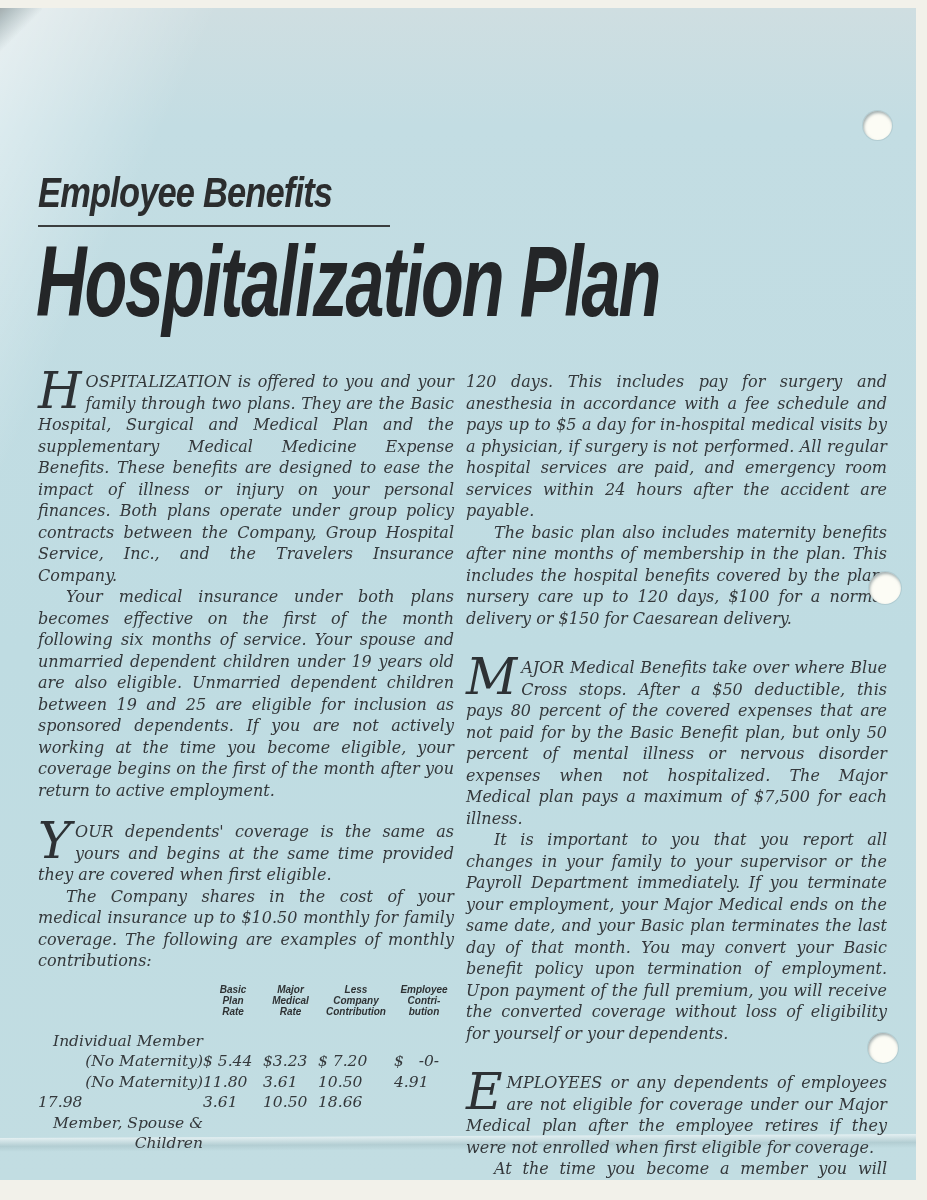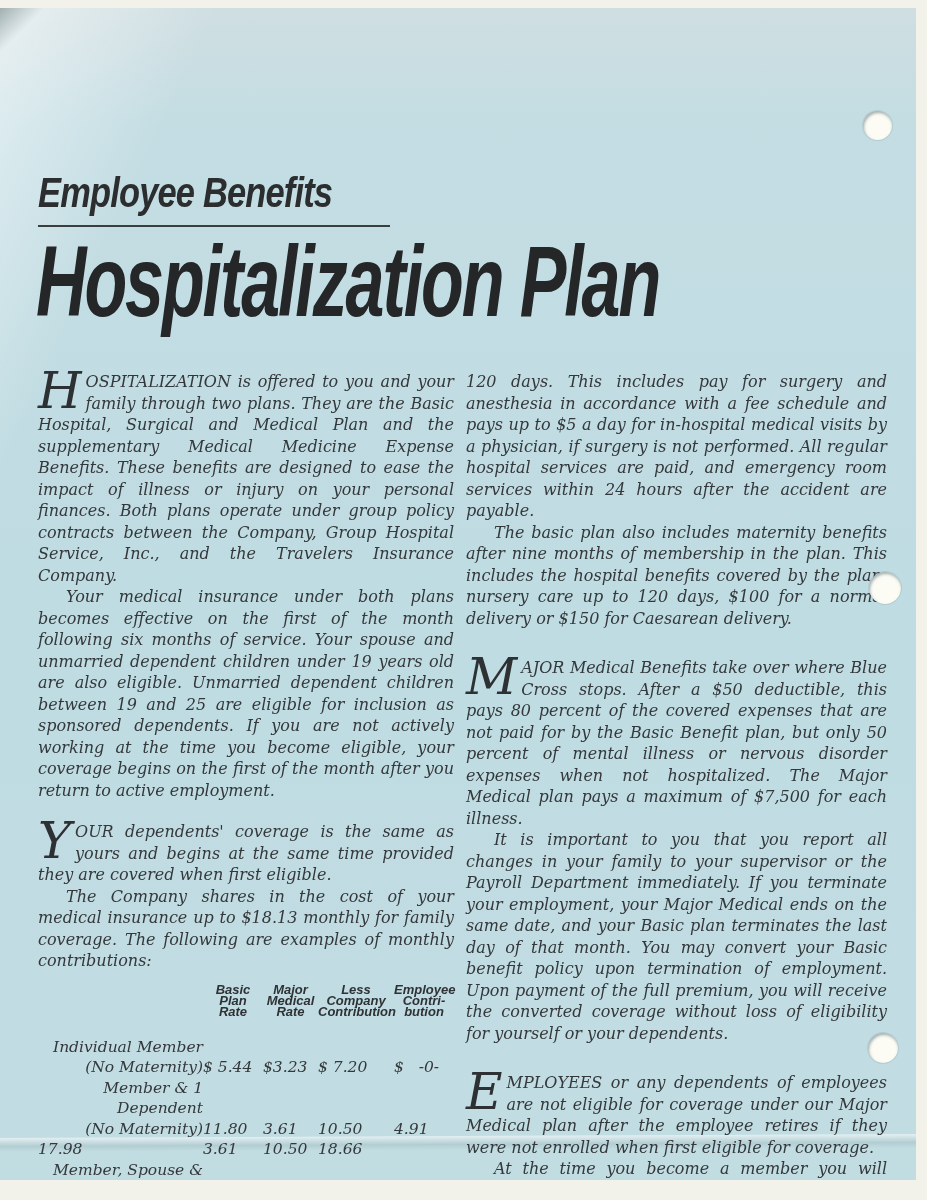--- a/index.html
+++ b/index.html
@@ -70,22 +70,22 @@
     padding:2px 4px 0 0; color:#2d3134;
   }
 
   .rate-table { margin:12px 0 14px 0; }
   .t-head, .t-row {
     display:grid;
     grid-template-columns:165px 60px 55px 76px 60px;
   }
   .t-head {
     font-family:"Liberation Sans", sans-serif; font-weight:700;
-    font-size:13px; line-height:11px; color:#2e3234;
-    text-align:center; white-space:pre-line; margin-bottom:20px;
+    font-size:10px; line-height:11px; color:#2e3234;
+    text-align:center; white-space:pre-line; margin-bottom:14px;
   }
   .t-row { align-items:end; font-size:15.5px; line-height:20.5px; }
   .t-label { text-align:right; }
   .t-sub { padding-left:14px; }
   .t-val { text-align:left; white-space:pre; padding-right:4px; }
 </style>
 </head>
 <body>
 
 <div class="page">
@@ -97,21 +97,21 @@
   <div class="main-title">Hospitalization Plan</div>
 
   <div class="col col-left">
     <p>
       <span class="dropcap">H</span><span>OSPITALIZATION</span><span> is offered to you and your family through two plans. They are the Basic Hospital, Surgical and Medical Plan and the supplementary Medical Medicine Expense Benefits. These benefits are designed to ease the impact of illness or injury on your personal finances. Both plans operate under group policy contracts between the Company, Group Hospital Service, Inc., and the Travelers Insurance Company.</span>
     </p>
     <p class="ind">Your medical insurance under both plans becomes effective on the first of the month following six months of service. Your spouse and unmarried dependent children under 19 years old are also eligible. Unmarried dependent children between 19 and 25 are eligible for inclusion as sponsored dependents. If you are not actively working at the time you become eligible, your coverage begins on the first of the month after you return to active employment.</p>
     <p class="gap-md">
       <span class="dropcap">Y</span><span>OUR</span><span> dependents' coverage is the same as yours and begins at the same time provided they are covered when first eligible.</span>
     </p>
-    <p class="ind">The Company shares in the cost of your medical insurance up to $18.13 monthly for family coverage. The following are examples of monthly contributions:</p>
+    <p class="ind">The Company shares in the cost of your medical insurance up to $10.50 monthly for family coverage. The following are examples of monthly contributions:</p>
 
     <div class="rate-table">
       <div class="t-head">
         <span></span>
         <span>Basic
 Plan
 Rate</span>
         <span>Major
 Medical
 Rate</span>
@@ -129,21 +129,20 @@
           <div class="t-sub">(No Maternity)</div>
         </div>
         <span class="t-val">$ 5.44</span>
         <span class="t-val">$3.23</span>
         <span class="t-val">$ 7.20</span>
         <span class="t-val">$   -0-</span>
       </div>
 
       <div class="t-row">
         <div class="t-label">
-          <div>Member &amp; 1 Dependent</div>
           <div class="t-sub">(No Maternity)</div>
         </div>
         <span class="t-val">11.80</span>
         <span class="t-val">3.61</span>
         <span class="t-val">10.50</span>
         <span class="t-val">4.91</span>
       </div>
 
       <div class="t-row">
         <span class="t-val">17.98</span>

